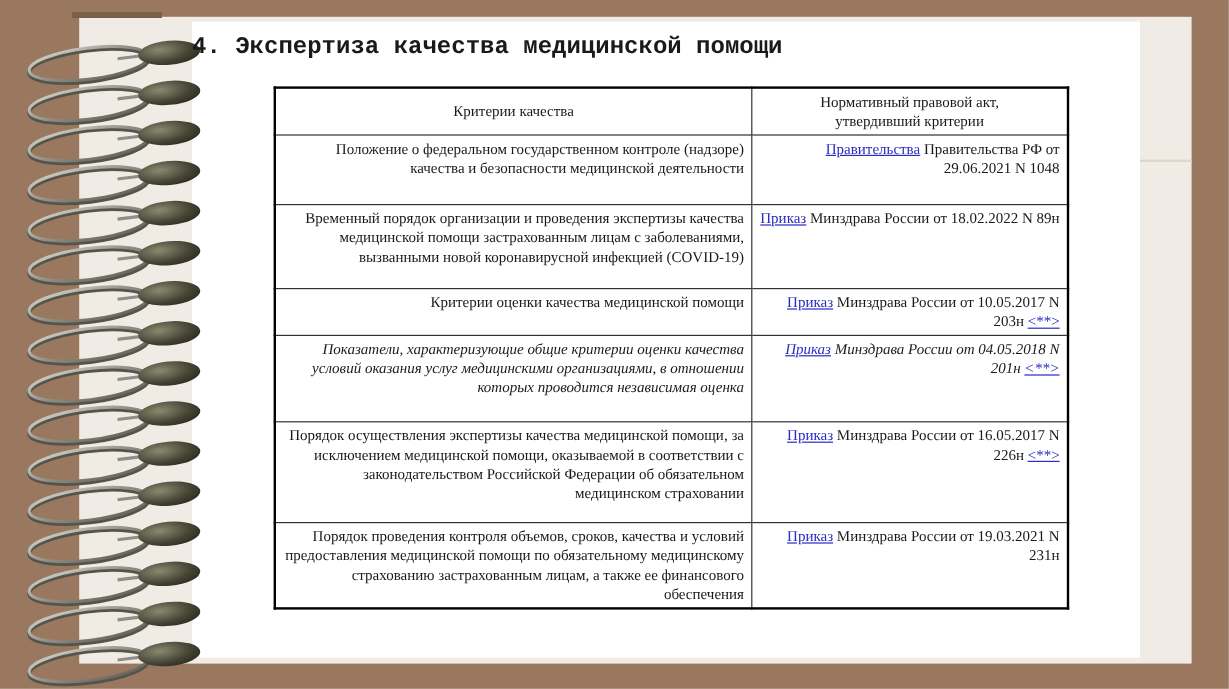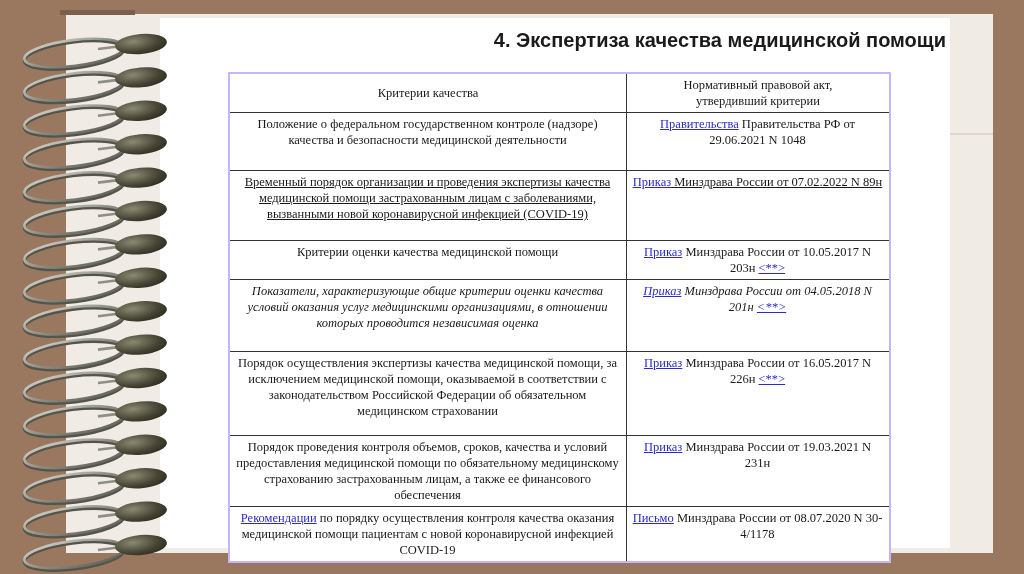--- a/index.html
+++ b/index.html
@@ -20,42 +20,41 @@
     position:absolute; left:944px; top:133px; width:49px; height:2px;
     background:#ded7cc;
   }
   .content {
     position:absolute; left:160px; top:18px; width:790px; height:530px;
     background: var(--content, #ffffff);
   }
   .spiral { position:absolute; left:0; top:0; }
   .slide-title {
     position:absolute; left:160px; top:28px; width:786px;
-    text-align:right;
-    font-family:Liberation Sans, sans-serif;
+    font-family:Liberation Mono, monospace;
     font-weight:bold; font-size:20px; line-height:24px;
     color:var(--text, #1a1a1a);
   }
   table.criteria {
     position:absolute; left:228px; top:72px;
     border-collapse:collapse; table-layout:fixed;
     width:634px;
     font-size:12.5px; line-height:16px; color:var(--text, #1a1a1a);
     background:#fff;
   }
   table.criteria, table.criteria th, table.criteria td {
     border:1px solid #333;
   }
-  table.criteria { border:2px solid #c4b5fd; }
+  table.criteria { border:2px solid #000000; }
   table.criteria th {
     font-weight:normal; text-align:center; vertical-align:middle;
     height:34px; padding:2px 6px; white-space:pre-line;
   }
   table.criteria td {
-    vertical-align:top; text-align:center; padding:3px 6px 3px 5px;
+    vertical-align:top; text-align:right; padding:3px 6px 3px 5px;
   }
   a.doc-link {
     color: var(--link, #2b2bc4);
     text-decoration:underline; cursor:pointer;
   }
 </style>
 </head>
 <body>
 
 <div class="page"></div>
@@ -184,38 +183,34 @@
       <th style="width:384px">Критерии качества</th>
       <th style="width:250px">Нормативный правовой акт,
 утвердивший критерии</th>
     </tr>
   </thead>
   <tbody id="table-body">
       <tr style="height: 58px;">
         <td><span class="cell-text">Положение о федеральном государственном контроле (надзоре) качества и безопасности медицинской деятельности</span></td>
         <td><a class="doc-link">Правительства</a><span class="cell-text"> Правительства РФ от 29.06.2021 N 1048</span></td>
       </tr>
-      <tr style="height: 70px; text-decoration: underline;">
+      <tr style="height: 70px;">
         <td><span class="cell-text">Временный порядок организации и проведения экспертизы качества медицинской помощи застрахованным лицам с заболеваниями, вызванными новой коронавирусной инфекцией (COVID-19)</span></td>
-        <td><a class="doc-link">Приказ</a><span class="cell-text"> Минздрава России от 07.02.2022 N 89н</span></td>
+        <td><a class="doc-link">Приказ</a><span class="cell-text"> Минздрава России от 18.02.2022 N 89н</span></td>
       </tr>
       <tr style="height: 33px;">
         <td><span class="cell-text">Критерии оценки качества медицинской помощи</span></td>
         <td><a class="doc-link">Приказ</a><span class="cell-text"> Минздрава России от 10.05.2017 N 203н </span><a class="doc-link">&lt;**&gt;</a></td>
       </tr>
       <tr style="height: 72px; font-style: italic;">
         <td><span class="cell-text">Показатели, характеризующие общие критерии оценки качества условий оказания услуг медицинскими организациями, в отношении которых проводится независимая оценка</span></td>
         <td><a class="doc-link">Приказ</a><span class="cell-text"> Минздрава России от 04.05.2018 N 201н </span><a class="doc-link">&lt;**&gt;</a></td>
       </tr>
       <tr style="height: 84px; margin-left: 32px;">
         <td><span class="cell-text">Порядок осуществления экспертизы качества медицинской помощи, за исключением медицинской помощи, оказываемой в соответствии с законодательством Российской Федерации об обязательном медицинском страховании</span></td>
         <td><a class="doc-link">Приказ</a><span class="cell-text"> Минздрава России от 16.05.2017 N 226н </span><a class="doc-link">&lt;**&gt;</a></td>
       </tr>
       <tr style="height: 67px; font-family: Liberation Serif, serif;">
         <td><span class="cell-text">Порядок проведения контроля объемов, сроков, качества и условий предоставления медицинской помощи по обязательному медицинскому страхованию застрахованным лицам, а также ее финансового обеспечения</span></td>
         <td><a class="doc-link">Приказ</a><span class="cell-text"> Минздрава России от 19.03.2021 N 231н</span></td>
       </tr>
-      <tr style="height: 53px;">
-        <td><a class="doc-link">Рекомендации</a><span class="cell-text"> по порядку осуществления контроля качества оказания медицинской помощи пациентам с новой коронавирусной инфекцией COVID-19</span></td>
-        <td><a class="doc-link">Письмо</a><span class="cell-text"> Минздрава России от 08.07.2020 N 30-4/1178</span></td>
-      </tr>
     </tbody>
 </table>
 
 </body></html>

